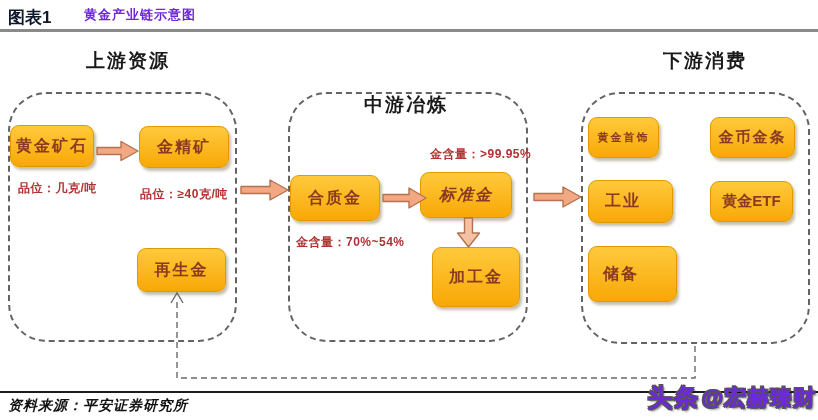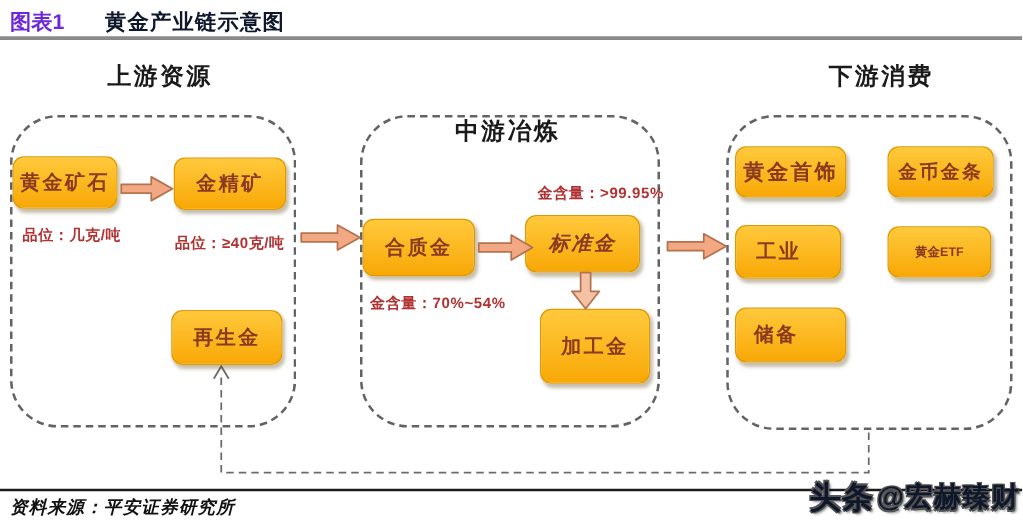--- a/index.html
+++ b/index.html
@@ -8,25 +8,25 @@
   .canvas {
     position: relative;
     width: 818px;
     height: 420px;
     background: #ffffff;
     overflow: hidden;
   }
   
   .figure-label {
     position: absolute; left: 8px; top: 6px;
-    font-size: 17px; font-weight: bold; color: #6d28d9;
+    font-size: 17px; font-weight: bold; color: #0f172a;
   }
   .page-title {
     position: absolute; left: 84px; top: 6px;
-    font-size: 17px; font-weight: bold; color: #0f172a; letter-spacing: 1px;
+    font-size: 13px; font-weight: bold; color: #6d28d9; letter-spacing: 1px;
   }
   .header-rule {
     position: absolute; left: 0; top: 29px; width: 818px; height: 3px;
     background: #8a8a8a;
   }
   
   .section-title {
     position: absolute;
     font-size: 19px; font-weight: bold; color: #1a1a1a; letter-spacing: 2px;
   }
@@ -53,25 +53,25 @@
     box-shadow: 2px 3px 3px rgba(90, 70, 20, 0.35);
     color: #8a3a20;
     font-size: 16px; font-weight: bold; letter-spacing: 2px;
   }
   .n-ore        { left: 10px;  top: 125px; width: 84px; height: 42px; }
   .n-conc       { left: 139px; top: 126px; width: 90px; height: 42px; }
   .n-recycled   { left: 137px; top: 248px; width: 89px; height: 44px; }
   .n-alloy      { left: 290px; top: 175px; width: 90px; height: 46px; }
   .n-standard   { left: 420px; top: 172px; width: 92px; height: 46px; font-style: italic; }
   .n-processed  { left: 432px; top: 247px; width: 88px; height: 60px; }
-  .n-jewelry    { left: 588px; top: 117px; width: 89px; height: 41px; font-size: 17px; }
+  .n-jewelry    { left: 588px; top: 117px; width: 71px; height: 41px; font-size: 11px; }
   .n-coins      { left: 710px; top: 117px; width: 85px; height: 41px; font-size: 15px; }
   .n-industry   { left: 588px; top: 180px; width: 85px; height: 43px; justify-content: flex-start; padding-left: 16px; }
-  .n-etf        { left: 710px; top: 181px; width: 83px; height: 41px; font-size: 10px; letter-spacing: 0; }
-  .n-reserves   { left: 588px; top: 246px; width: 89px; height: 44px; justify-content: flex-start; padding-left: 14px; }
+  .n-etf        { left: 710px; top: 181px; width: 83px; height: 41px; font-size: 15px; letter-spacing: 0; }
+  .n-reserves   { left: 588px; top: 246px; width: 89px; height: 56px; justify-content: flex-start; padding-left: 14px; }
   
   .anno {
     position: absolute;
     color: #b03232; font-size: 12px; font-weight: bold; letter-spacing: 0.5px;
     white-space: nowrap;
   }
   .a-ore      { left: 18px;  top: 180px; }
   .a-conc     { left: 140px; top: 186px; }
   .a-alloy    { left: 296px; top: 234px; }
   .a-standard { left: 430px; top: 146px; }
@@ -96,21 +96,21 @@
     position: absolute; left: 8px; top: 397px;
     font-family: "Liberation Serif", "DejaVu Serif", serif;
     font-style: italic; font-weight: bold;
     font-size: 14px; color: #111111; letter-spacing: 1px;
   }
   
   .watermark {
     position: absolute; right: 2px; top: 381px;
     display: flex; align-items: center; gap: 2px;
     font-weight: bold; white-space: nowrap;
-    color: #0f172a;
+    color: #6d28d9;
     text-shadow:
       -1px -1px 0 #555, 1px -1px 0 #555, -1px 1px 0 #555, 1px 1px 0 #555,
       2px 2px 2px rgba(0,0,0,0.45);
   }
   .wm-logo   { font-size: 25px; letter-spacing: 1px; }
   .wm-handle { font-size: 22px; letter-spacing: 1px; }
 </style>
 </head>
 <body>
 

